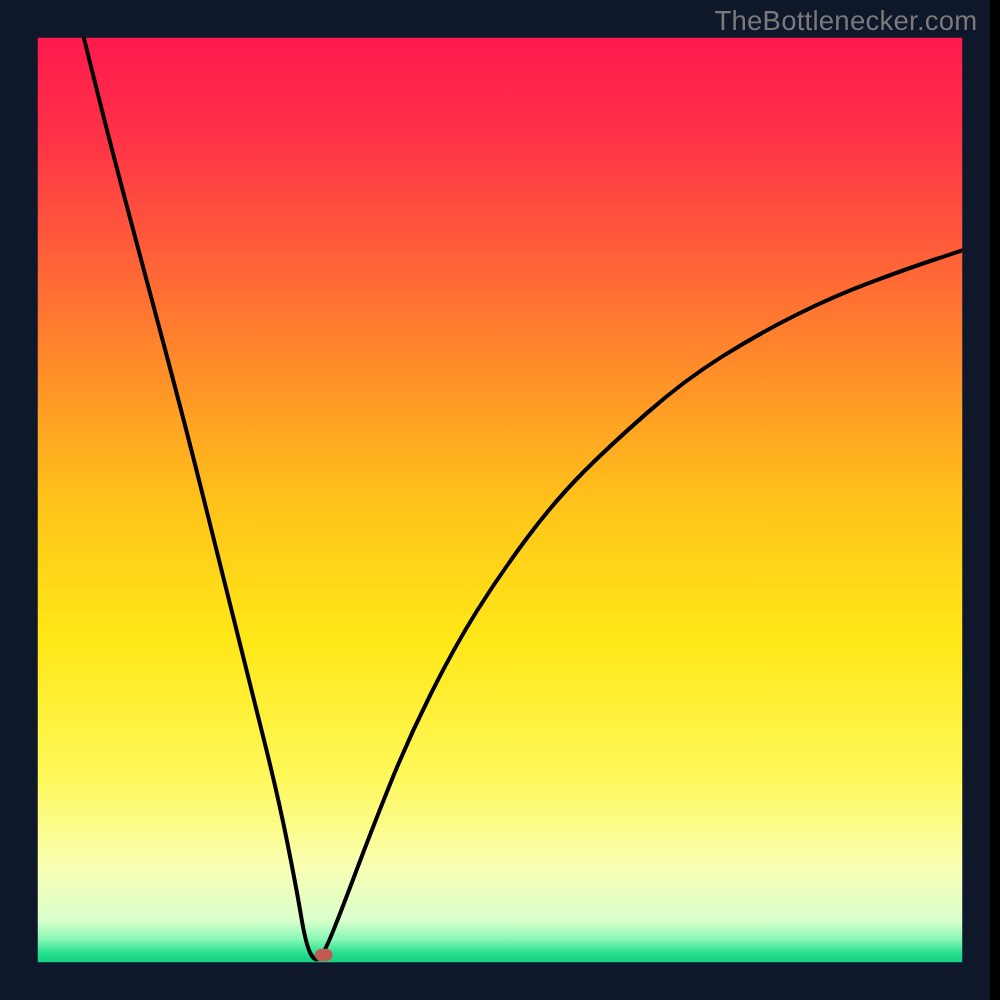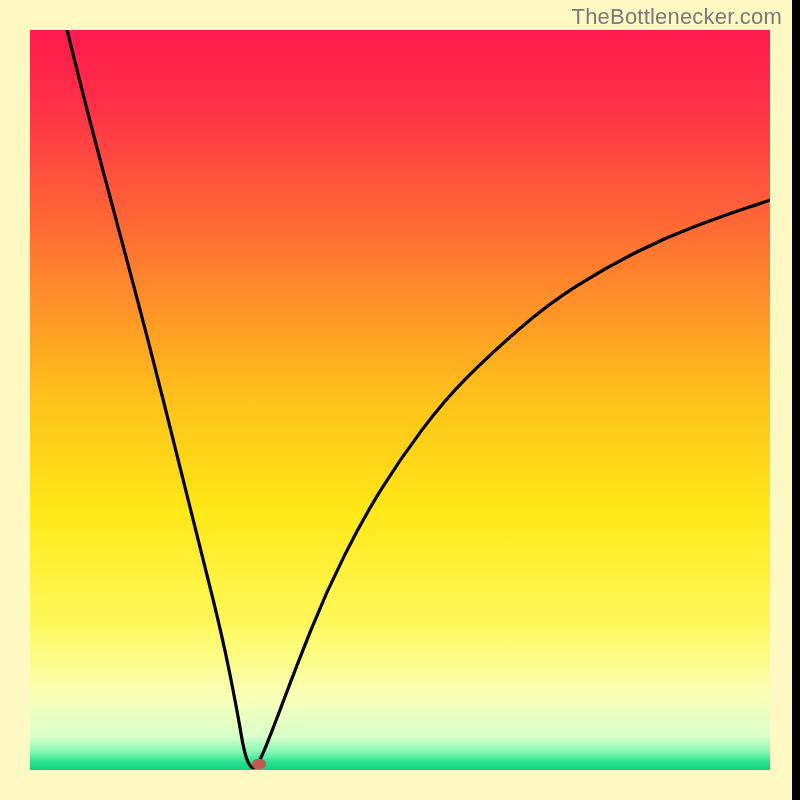--- a/index.html
+++ b/index.html
@@ -8,21 +8,21 @@
     width: 800px;
     height: 800px;
     background: #000;
     font-family: Arial, Helvetica, sans-serif;
     overflow: hidden;
   }
   .stage {
     position: relative;
     width: 792px;
     height: 800px;
-    background: #fef9c3;
+    background: #0f172a;
   }
   .plot-frame {
     position: absolute;
     left: 30px;
     top: 30px;
     width: 740px;
     height: 740px;
     
   }
   .plot-gradient {

